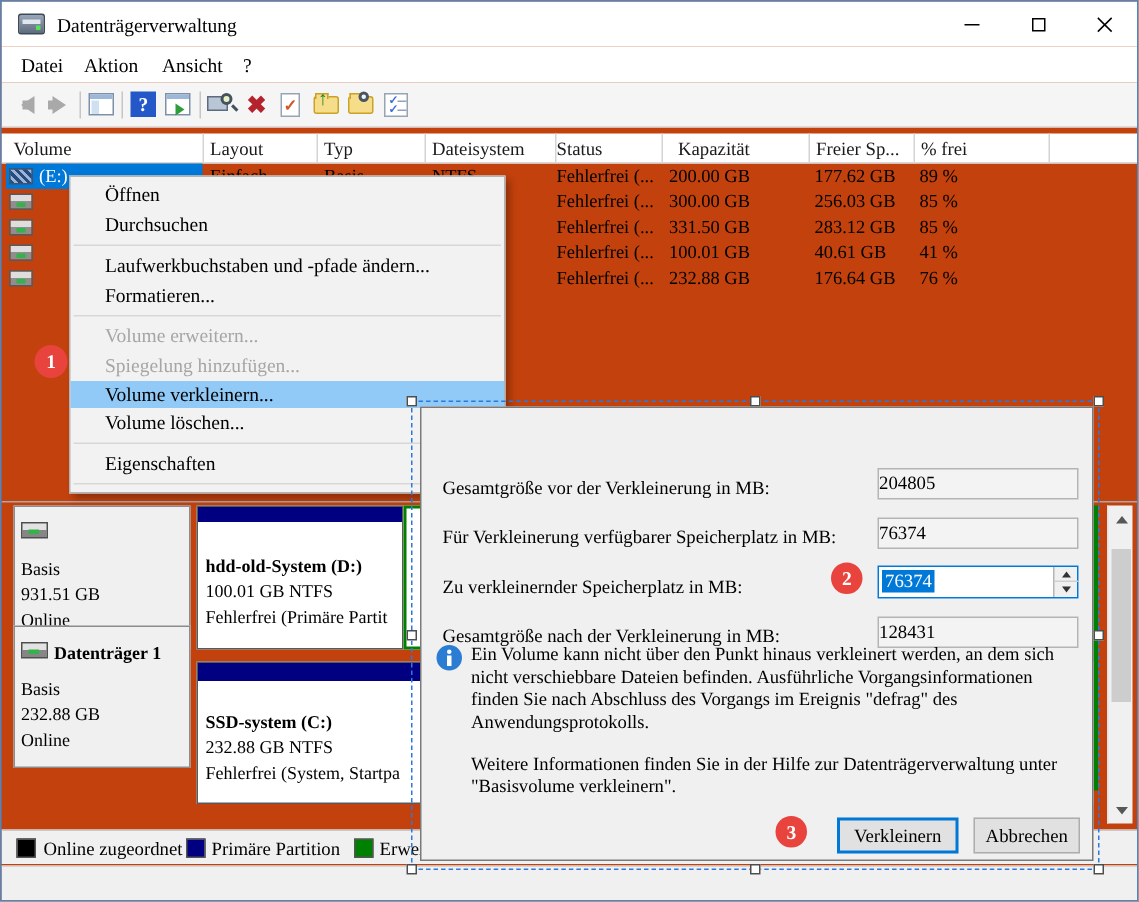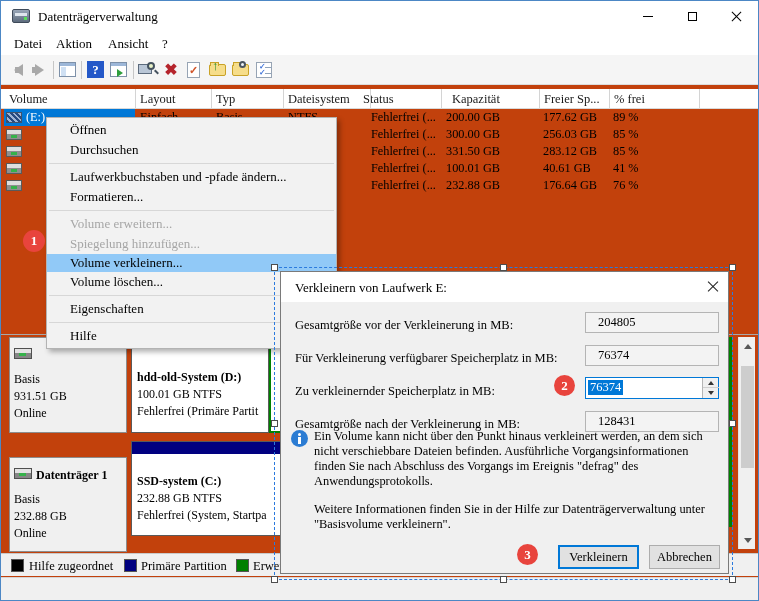--- a/index.html
+++ b/index.html
@@ -114,21 +114,21 @@
   
   .dialog{left:279px;top:270px;width:449px;height:303px;background:#f0f0f0;border:1px solid #7a7a7a;
           z-index:55;font-size:12.5px;}
   .dlg-title{position:absolute;left:0;top:0;width:100%;height:30px;background:#fff;}
   .dlg-title .tt{position:absolute;left:14px;top:8px;font-size:13px;}
   .dlg-x{position:absolute;right:8px;top:8px;width:14px;height:14px;}
   .dlg-x i{position:absolute;left:0;top:6px;width:14px;height:1px;background:#222;}
   .dlg-x i.a{transform:rotate(45deg);} .dlg-x i.b{transform:rotate(-45deg);}
   .dlabel{position:absolute;left:14px;white-space:nowrap;}
   .dfield{position:absolute;left:304px;width:134px;height:21px;background:#f3f3f3;border:1px solid #b4b4b4;
-          padding:2px 12px;font-size:12.5px;overflow:hidden;}
+          padding:2px 0;font-size:12.5px;overflow:hidden;}
   .dedit{position:absolute;left:304px;width:134px;height:22px;background:#fff;border:1px solid #0078d7;}
   .dedit .selval{position:absolute;left:2px;top:2px;background:#0078d7;color:#fff;padding:0 2px;font-size:12.5px;}
   .spin{position:absolute;right:0;top:0;width:16px;height:20px;border-left:1px solid #b5b5b5;background:#f0f0f0;}
   .spin .u,.spin .d{position:absolute;left:0;width:16px;height:10px;display:flex;align-items:center;justify-content:center;}
   .spin .u{top:0;border-bottom:1px solid #cfcfcf;} .spin .d{bottom:0;}
   .stri-u{width:0;height:0;border:3px solid transparent;border-bottom:4px solid #333;margin-top:-2px;}
   .stri-d{width:0;height:0;border:3px solid transparent;border-top:4px solid #333;margin-bottom:-2px;}
   .info-ico{position:absolute;left:10px;top:158px;width:17px;height:17px;border-radius:50%;background:#2b7cd3;}
   .info-ico .dot{position:absolute;left:7px;top:3px;width:3px;height:3px;background:#fff;border-radius:50%;}
   .info-ico .bar{position:absolute;left:7px;top:7px;width:3px;height:7px;background:#fff;}
@@ -220,21 +220,21 @@
           <div class="l" style="top:10px;"></div>
         </div>
       </div>
   </div>
 
   <div class="abs lheader">
     <span style="left:8px;">Volume</span>
     <span style="left:139px;">Layout</span>
     <span style="left:215px;">Typ</span>
     <span style="left:287px;">Dateisystem</span>
-    <span style="left:362px;">Status</span>
+    <span style="left:370px;">Status</span>
     <span style="left:451px;">Kapazität</span>
     <span style="left:543px;">Freier Sp...</span>
     <span style="left:613px;">% frei</span>
     <div class="colsep" style="left:134px;"></div>
       <div class="colsep" style="left:210px;"></div>
     <div class="colsep" style="left:282px;"></div>
       <div class="colsep" style="left:369px;"></div>
     <div class="colsep" style="left:440px;"></div>
       <div class="colsep" style="left:538px;"></div>
     <div class="colsep" style="left:608px;"></div>
@@ -293,37 +293,37 @@
   </div>
   <div class="partbox" style="left:130px;top:336px;width:138px;height:96px;">
     <div class="band"></div>
     <div class="t1">hdd-old-System  (D:)</div>
     <div class="t2">100.01 GB NTFS</div>
     <div class="t3">Fehlerfrei (Primäre Partit</div>
   </div>
   <div class="greenbox" style="left:268px;top:336px;width:460px;height:96px;"></div>
   <div class="greenstrip"></div>
 
-  <div class="abs infobox" style="top:456px;height:95px;">
+  <div class="abs infobox" style="top:416px;height:95px;">
     <div class="disk-ico"></div>
     <div class="nm">Datenträger 1</div>
     <div class="ln1">Basis</div>
     <div class="ln2">232.88 GB</div>
     <div class="ln3">Online</div>
   </div>
   <div class="partbox" style="left:130px;top:440px;width:598px;height:95px;">
     <div class="band" style="height:12px;"></div>
     <div class="t1">SSD-system  (C:)</div>
     <div class="t2">232.88 GB NTFS</div>
     <div class="t3">Fehlerfrei (System, Startpa</div>
   </div>
 
   <div class="abs legend">
     <div class="lsq" style="left:10px;background:#000000;"></div>
-    <span style="left:28px;">Hilfe zugeordnet</span>
+    <span style="left:28px;">Online zugeordnet</span>
     <div class="lsq" style="left:123px;background:#000080;"></div>
     <span style="left:140px;">Primäre Partition</span>
     <div class="lsq" style="left:235px;background:#008000;"></div>
     <span style="left:252px;">Erweiterte Partition</span>
   </div>
   <div class="abs statusstrip"></div>
 
   <div class="abs sbar">
     <div class="sbtn" style="top:0;">
         <div class="tri-up"></div>
@@ -341,43 +341,35 @@
     <div class="mi">Laufwerkbuchstaben und -pfade ändern...</div>
     <div class="mi">Formatieren...</div>
     <div class="msep"></div>
     <div class="mi dis">Volume erweitern...</div>
     <div class="mi dis">Spiegelung hinzufügen...</div>
     <div class="mi hl">Volume verkleinern...</div>
     <div class="mi">Volume löschen...</div>
     <div class="msep"></div>
     <div class="mi">Eigenschaften</div>
     <div class="msep"></div>
-    <div class="mi">Hilfe</div>
   </div>
 
   <div class="badge" style="left:22px;top:229px;">1</div>
 
   <div class="abs dashrect"></div>
   <div class="handle" style="left:270px;top:263px;"></div>
   <div class="handle" style="left:499px;top:263px;"></div>
   <div class="handle" style="left:728px;top:263px;"></div>
   <div class="handle" style="left:270px;top:419px;"></div>
   <div class="handle" style="left:728px;top:419px;"></div>
   <div class="handle" style="left:270px;top:575px;"></div>
   <div class="handle" style="left:499px;top:575px;"></div>
   <div class="handle" style="left:728px;top:575px;"></div>
 
   <div class="abs dialog">
-    <div class="dlg-title">
-      <div class="tt">Verkleinern von Laufwerk E:</div>
-      <div class="dlg-x">
-          <i class="a"></i>
-          <i class="b"></i>
-        </div>
-    </div>
 
     <div class="dlabel" style="top:46px;">Gesamtgröße vor der Verkleinerung in MB:</div>
     <div class="dfield" style="top:40px;">204805</div>
 
     <div class="dlabel" style="top:79px;">Für Verkleinerung verfügbarer Speicherplatz in MB:</div>
     <div class="dfield" style="top:73px;">76374</div>
 
     <div class="dlabel" style="top:112px;">Zu verkleinernder Speicherplatz in MB:</div>
     <div class="dedit" style="top:105px;">
       <span class="selval">76374</span>

